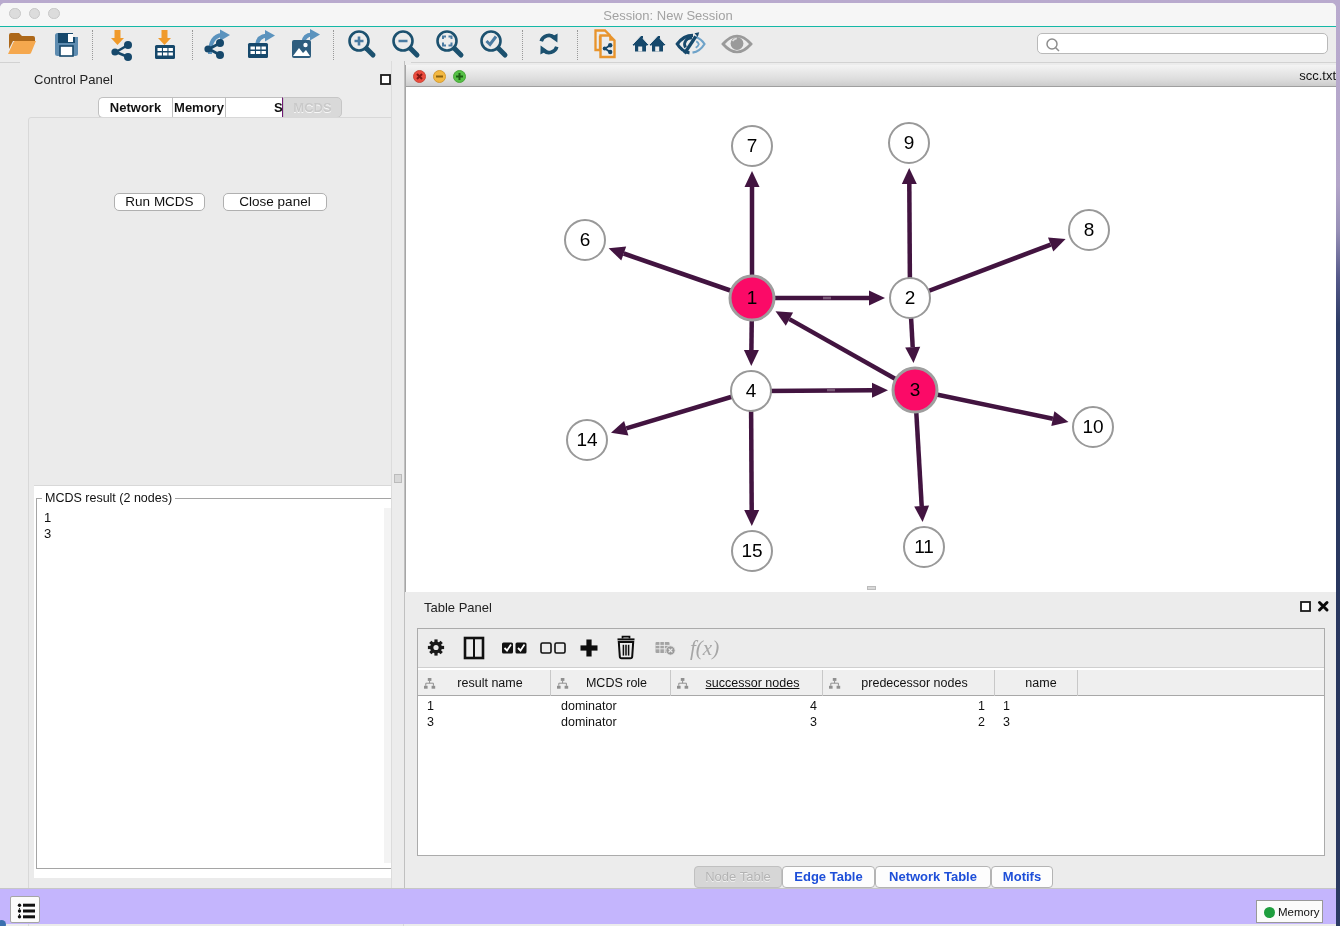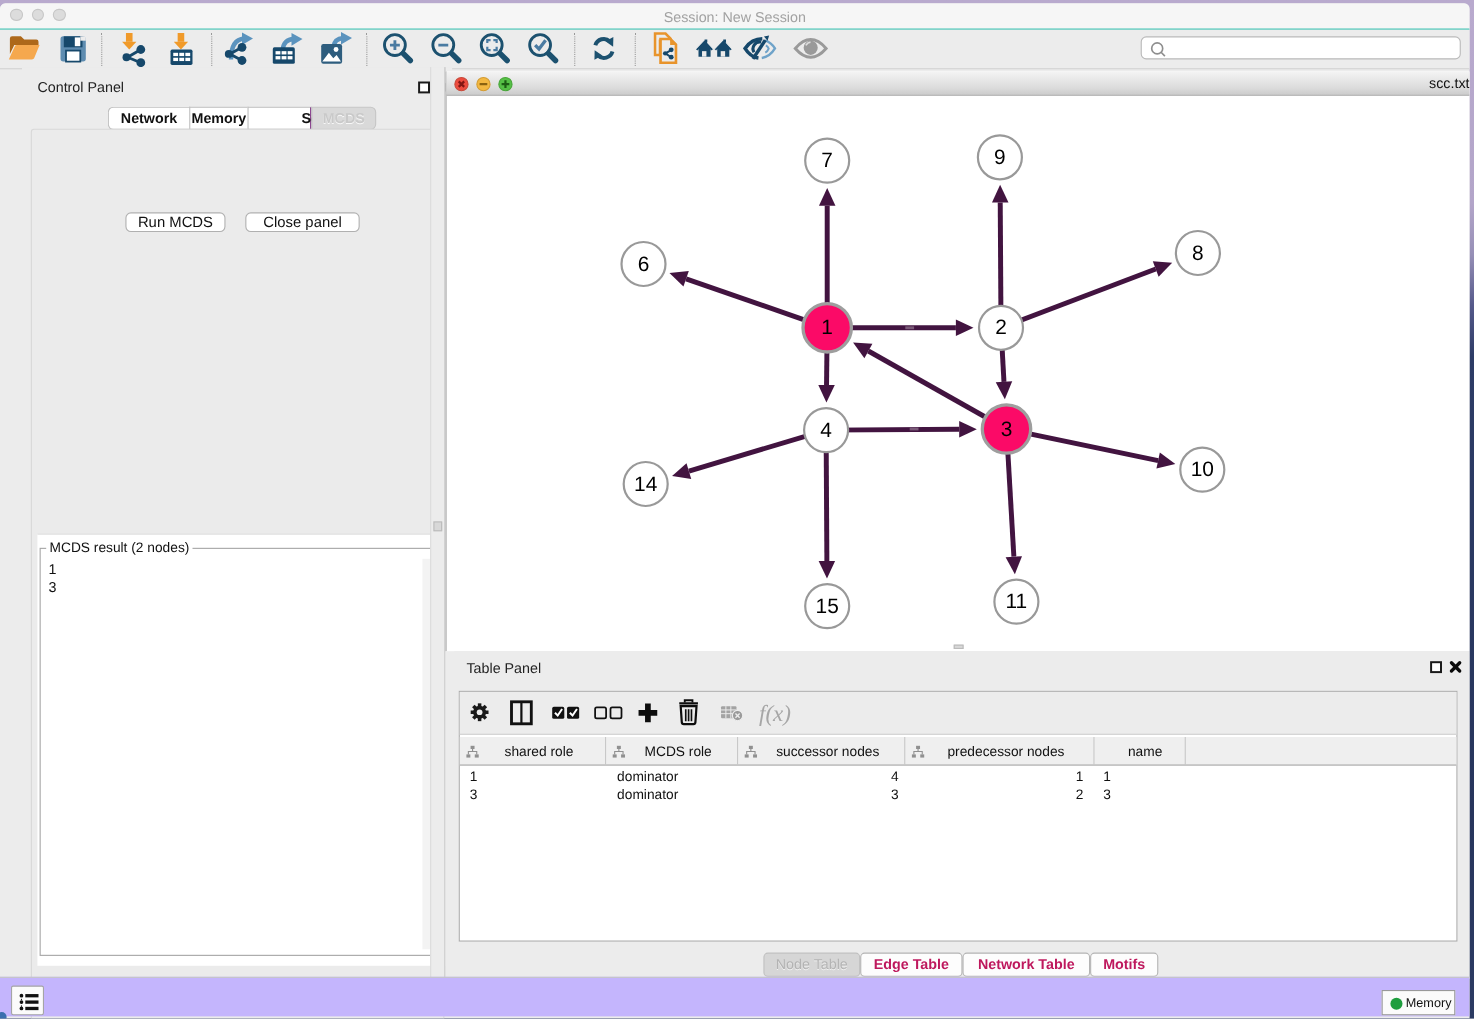--- a/index.html
+++ b/index.html
@@ -62,21 +62,21 @@
 #tpbox { position:absolute; left:12px; top:36px; width:908px; height:228px; background:#fff; border:1px solid #ababab; }
 #tptools { position:absolute; left:0; top:0; width:100%; height:39px; background:#ececec; border-bottom:1px solid #cfcfcf; }
 #thead { position:absolute; left:0; top:40px; width:100%; height:26px; background:#efefef; border-bottom:1px solid #a8a8a8; }
 .thcell { position:absolute; top:0; height:26px; border-right:1px solid #c8c8c8; }
 .thtext { position:absolute; width:100%; text-align:center; top:6px; font-size:12.5px; color:#111; }
 .trow { position:absolute; width:100%; height:16px; font-size:12.5px; color:#111; }
 .tcell { position:absolute; top:1px; }
 .num { text-align:right; }
 
 .btab { position:absolute; top:274px; height:22px; background:#fdfdfd; border:1px solid #b4b4b4;
-  font-size:13px; font-weight:700; color:#be185d; text-align:center; line-height:20px; border-radius:4px; }
+  font-size:13px; font-weight:700; color:#1d4ed8; text-align:center; line-height:20px; border-radius:4px; }
 #btabnode { background:#d6d6d6; color:#b3b3b3; text-shadow:0 1px 0 #f2f2f2; border-color:#c0c0c0; font-weight:400; }
 
 #status { position:absolute; left:0; top:885px; width:100%; height:36px; background:#c4b5fd; border-top:1px solid #c6c6c6; }
 #listbtn { position:absolute; left:10px; top:7px; width:30px; height:27px; background:#fbfbfb;
   border:1px solid #a5a5a5; border-radius:2px; }
 #membtn { position:absolute; left:1256px; top:11px; width:67px; height:23px; background:#fbfbfb;
   border:1px solid #999; font-size:11.5px; color:#111; }
 #memdot { position:absolute; left:7px; top:5.5px; width:11px; height:11px; border-radius:50%; background:#1e9e3e; }
 #memtext { position:absolute; left:21px; top:5px; }
 </style>
@@ -416,33 +416,33 @@
             <path d="M250.6 19.6 L254.4 23.4 M254.4 19.6 L250.6 23.4" stroke="#ececec" stroke-width="1.3"></path>
           </g>
           <text x="272" y="26" font-family="Liberation Serif, serif" font-style="italic" font-size="21" fill="#a6a6a6">f(x)</text>
         </svg>
       </div>
       <div id="thead" style="top:41px;height:26px;">
         <div class="thcell" style="left:0;width:133px;">
             <svg class="hicon" width="13" height="13" style="position:absolute;left:5px;top:7px">
               <use href="#treeicon"></use>
             </svg>
-            <div class="thtext" style="padding-left:12px;">shared role</div>
+            <div class="thtext" style="padding-left:12px;">result name</div>
           </div>
         <div class="thcell" style="left:133px;width:120px;">
             <svg class="hicon" width="13" height="13" style="position:absolute;left:5px;top:7px">
               <use href="#treeicon"></use>
             </svg>
             <div class="thtext" style="padding-left:12px;">MCDS role</div>
           </div>
         <div class="thcell" style="left:253px;width:152px;">
             <svg class="hicon" width="13" height="13" style="position:absolute;left:5px;top:7px">
               <use href="#treeicon"></use>
             </svg>
-            <div class="thtext" style="padding-left:12px;">successor nodes</div>
+            <div class="thtext" style="padding-left:12px;text-decoration:underline;">successor nodes</div>
           </div>
         <div class="thcell" style="left:405px;width:172px;">
             <svg class="hicon" width="13" height="13" style="position:absolute;left:5px;top:7px">
               <use href="#treeicon"></use>
             </svg>
             <div class="thtext" style="padding-left:12px;">predecessor nodes</div>
           </div>
         <div class="thcell" style="left:577px;width:83px;">
             <div class="thtext" style="padding-left:10px;">name</div>
           </div>

